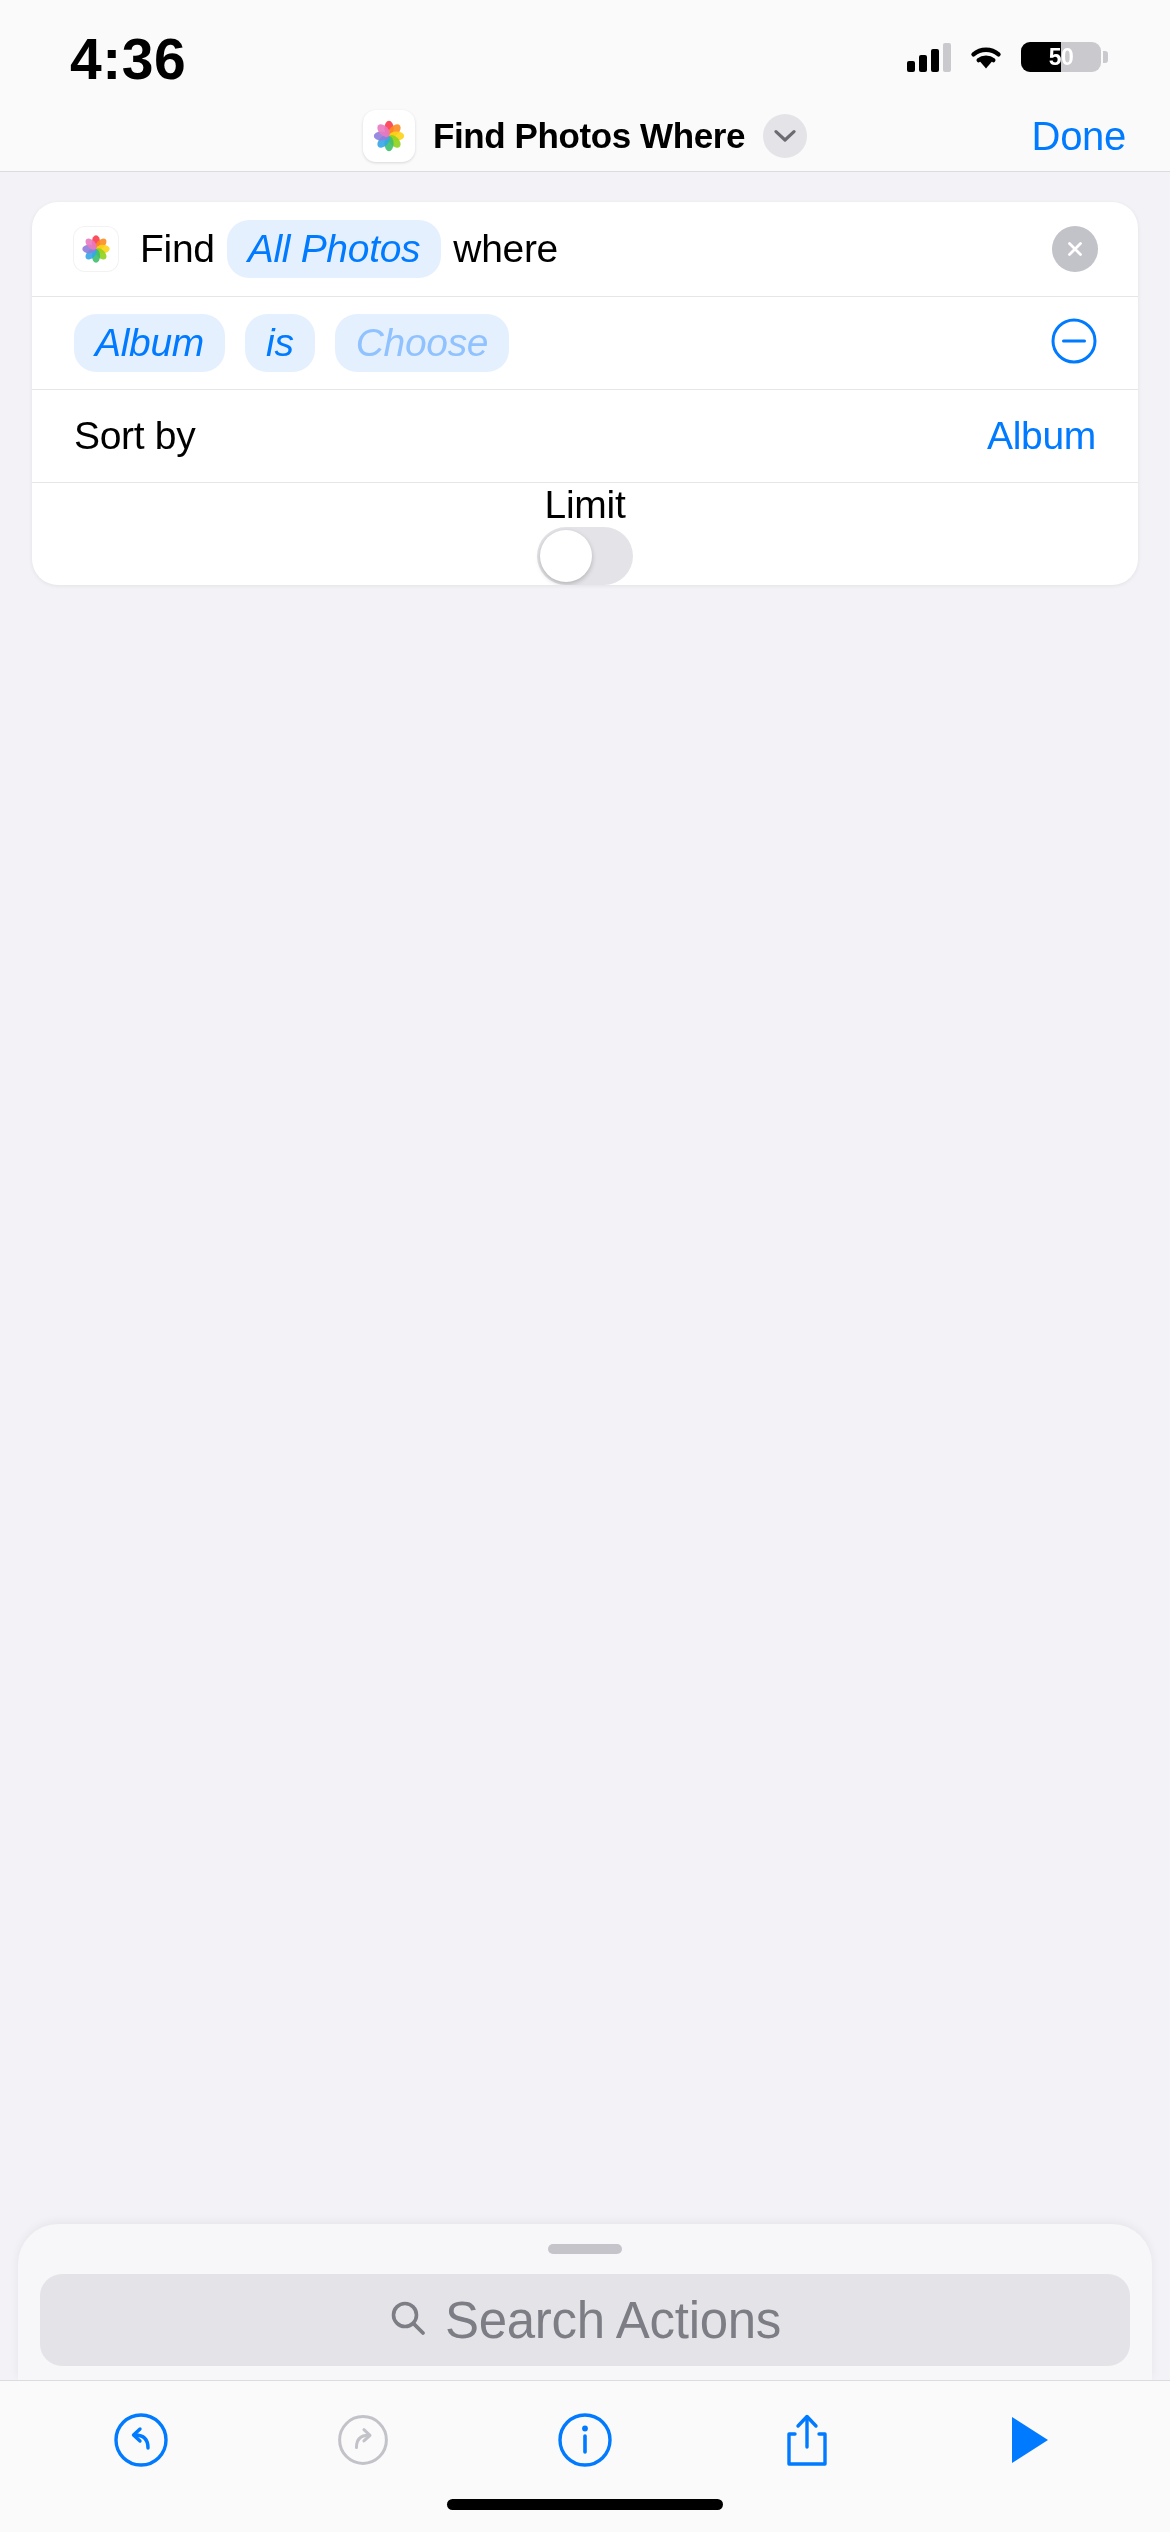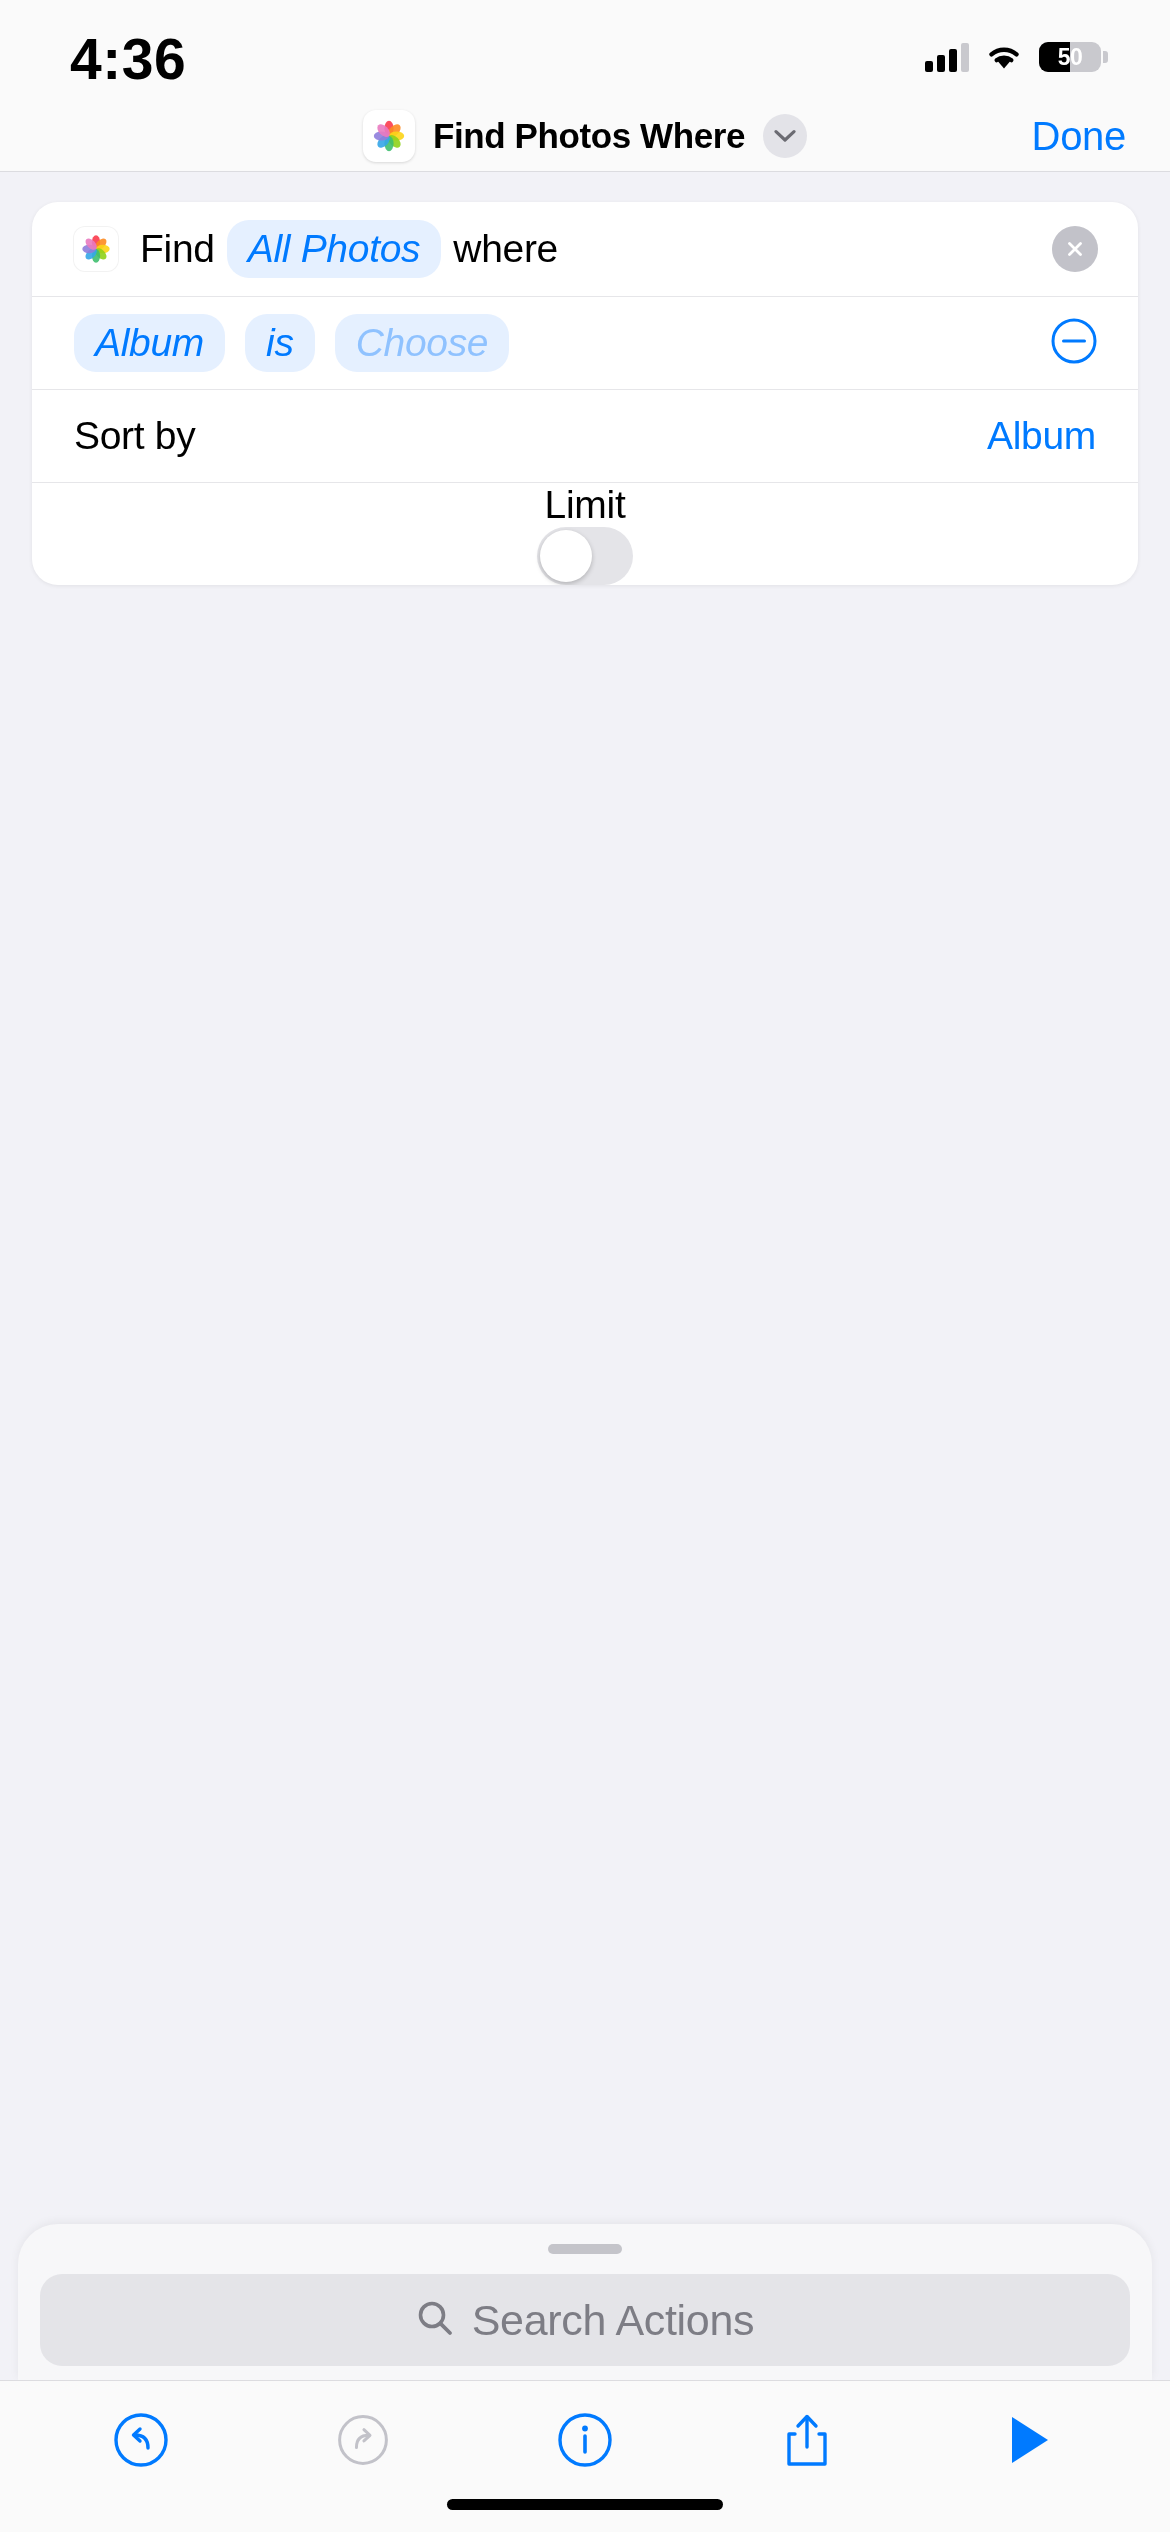--- a/index.html
+++ b/index.html
@@ -20,21 +20,21 @@
   }
   .status-time{ font-size:57px; font-weight:600; color:#000; letter-spacing:.5px; margin-top:18px;}
   .status-right{ display:flex; align-items:center; gap:16px; margin-top:14px;}
   .sig{ display:flex; align-items:flex-end; gap:4px; height:30px;}
   .sig i{ display:block; width:8px; background:#000; border-radius:2px;}
   .sig i:nth-child(1){height:11px;}
   .sig i:nth-child(2){height:17px;}
   .sig i:nth-child(3){height:23px;}
   .sig i:nth-child(4){height:29px; background:#c9c9ce;}
   .wifi{ width:38px; height:28px; position:relative;}
-  .batt{ position:relative; width:62px; height:30px; border-radius:9px; background:#c9c9ce; overflow:hidden;}
+  .batt{ position:relative; width:80px; height:30px; border-radius:9px; background:#c9c9ce; overflow:hidden;}
   .batt .fill{ position:absolute; left:0; top:0; bottom:0; width:50%; background:#000;}
   .batt .num{ position:absolute; inset:0; display:flex; align-items:center; justify-content:center;
     font-size:23px; font-weight:700; color:#fff; z-index:2; letter-spacing:-.5px;}
   .batt-cap{ width:5px; height:12px; background:#c9c9ce; border-radius:0 3px 3px 0; margin-left:2px;}
   .batt-wrap{ display:flex; align-items:center;}
 
   
   .nav-bar{
     position:absolute; top:100px; left:0; width:1170px; height:72px;
     background:#fafafa;
@@ -101,21 +101,21 @@
     background:#f7f7f9; border-radius:40px 40px 0 0;
     box-shadow:0 -2px 10px rgba(0,0,0,.06);
   }
   .grabber{ position:absolute; top:20px; left:50%; transform:translateX(-50%);
     width:74px; height:10px; border-radius:5px; background:#c4c4ca;}
   .search-field{
     position:absolute; left:22px; right:22px; top:50px; height:92px;
     background:#e4e4e8; border-radius:22px;
     display:flex; align-items:center; justify-content:center; gap:18px;
   }
-  .search-ph{ font-size:43px; color:#7d7d85; letter-spacing:-.3px;}
+  .search-ph{ font-size:51px; color:#7d7d85; letter-spacing:-.3px;}
 
   
   .toolbar{
     position:absolute; left:0; bottom:0; width:1170px; height:152px;
     background:#fafafa; border-top:1px solid #dcdce0;
     display:flex; align-items:center; justify-content:space-around;
     padding:0 30px 34px;
   }
   .tb-item{ width:90px; height:90px; display:flex; align-items:center; justify-content:center;}
   .home-ind{ position:absolute; bottom:22px; left:50%; transform:translateX(-50%);

